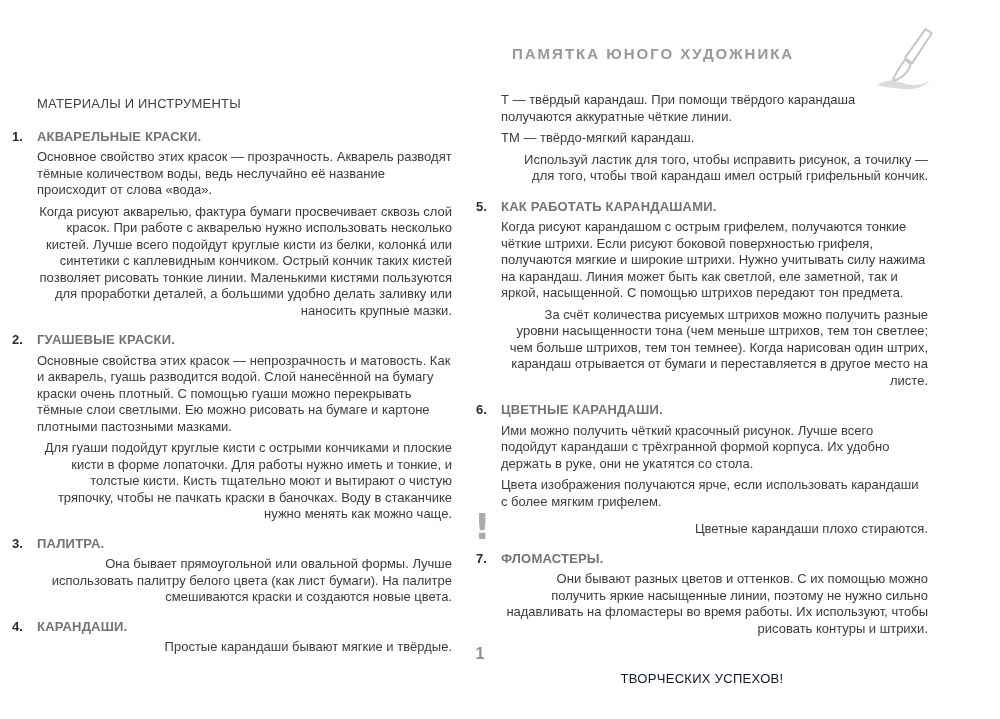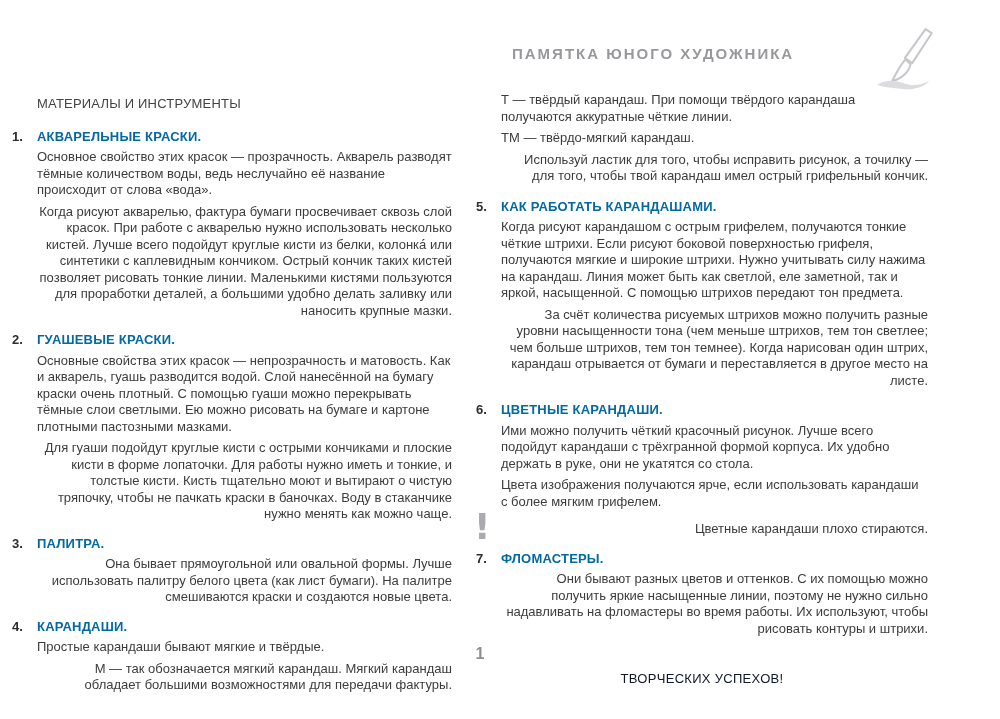--- a/index.html
+++ b/index.html
@@ -30,21 +30,21 @@
     font-size:13px;color:#434345;letter-spacing:0.2px;
   }
 
   section{position:relative;padding-left:25px;margin:0 0 13px 0;}
   .num{
     position:absolute;left:0;top:0;
     font-weight:bold;color:#2d2d2f;
   }
   h2{
     margin:0 0 4px 0;font-size:13px;line-height:16.5px;
-    font-weight:bold;color:#0369a1;letter-spacing:0.2px;
+    font-weight:bold;color:#737373;letter-spacing:0.2px;
   }
   p{margin:0 0 5px 0;}
   p:last-child{margin-bottom:0;text-align:right;}
   .cont p{margin:0 0 5px 0;}
   .cont{padding-left:25px;margin-bottom:14px;}
 
   .note{position:relative;margin-top:11px;}
   .excl-icon{
     position:absolute;left:-27px;top:-12px;
     font-size:36px;line-height:36px;font-weight:bold;color:#ababaf;
@@ -95,21 +95,20 @@
     <section>
       <span class="num">3.</span>
       <h2>ПАЛИТРА.</h2>
       <p>Она бывает прямоугольной или овальной формы. Лучше использовать палитру белого цвета (как лист бумаги). На палитре смешиваются краски и создаются новые цвета.</p>
     </section>
 
     <section>
       <span class="num">4.</span>
       <h2>КАРАНДАШИ.</h2>
       <p>Простые карандаши бывают мягкие и твёрдые.</p>
-      <p>М — так обозначается мягкий карандаш. Мягкий карандаш обладает большими возможностями для передачи фактуры.</p>
     </section>
 
   </div>
 
   <div class="col col-right">
 
     <div class="cont">
       <p>Т — твёрдый карандаш. При помощи твёрдого карандаша получаются аккуратные чёткие линии.</p>
       <p>ТМ — твёрдо-мягкий карандаш.</p>
       <p>Используй ластик для того, чтобы исправить рисунок, а точилку — для того, чтобы твой карандаш имел острый грифельный кончик.</p>

